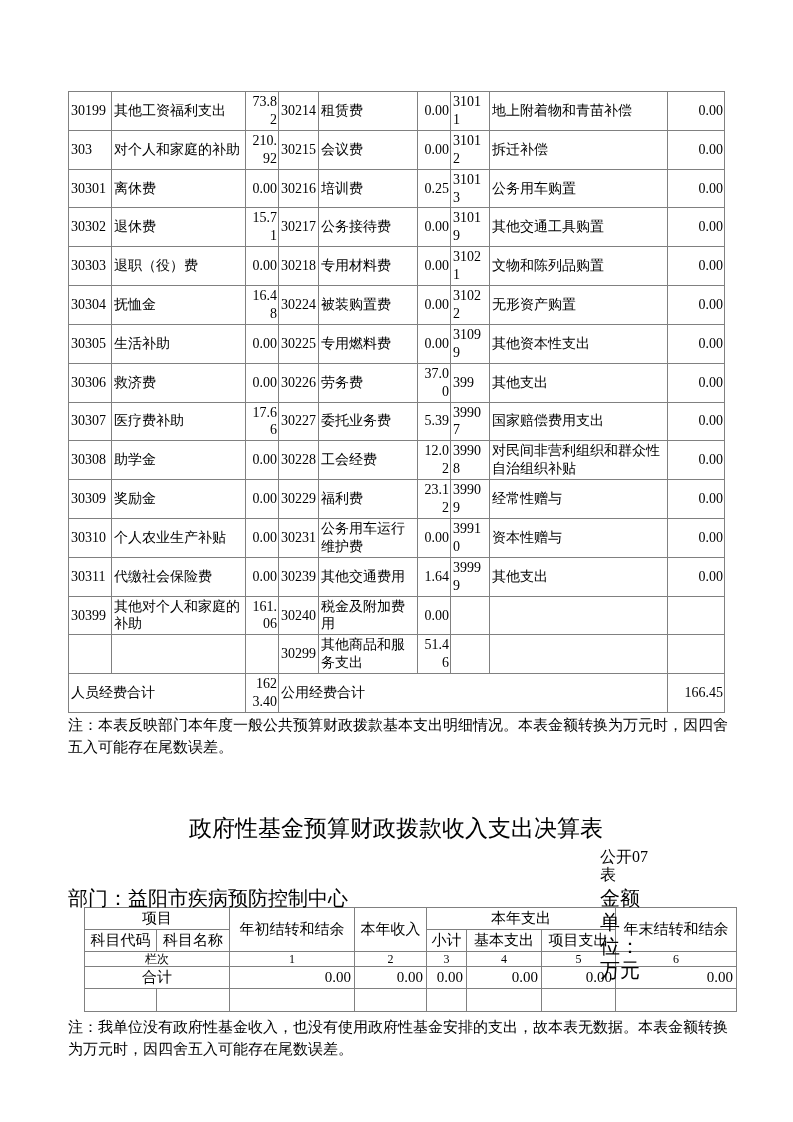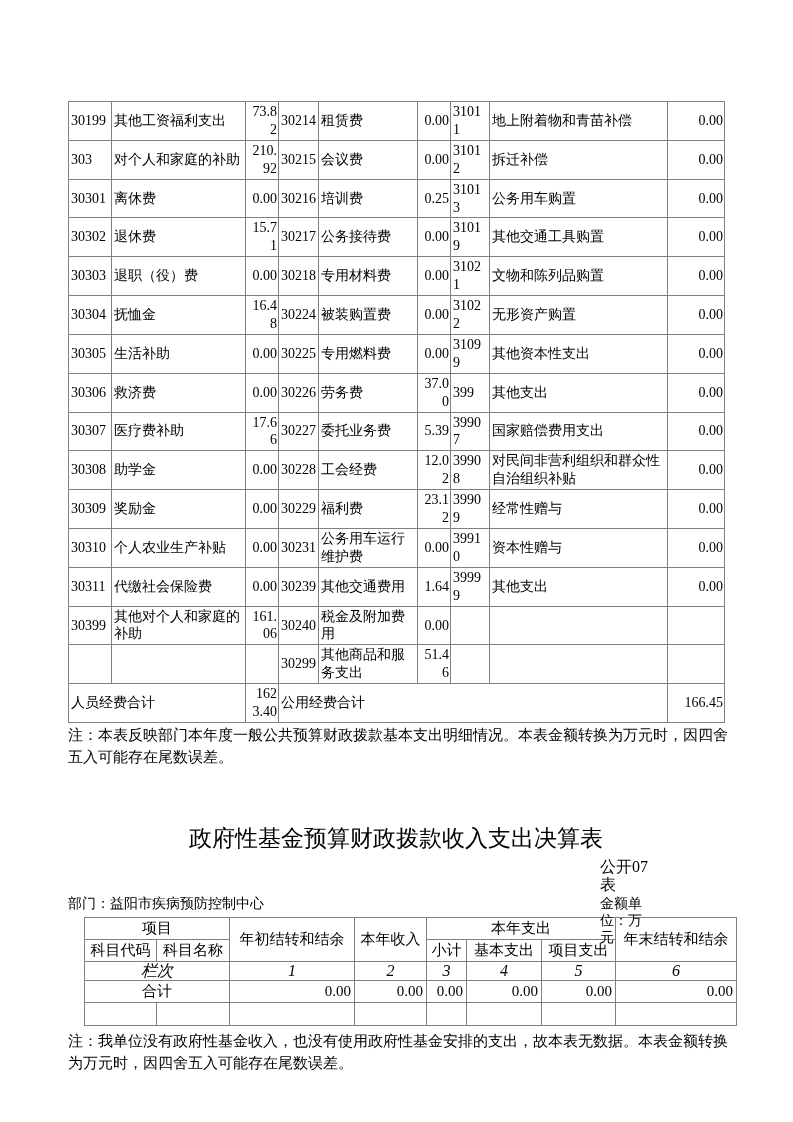--- a/index.html
+++ b/index.html
@@ -4,45 +4,45 @@
 <style>
   html,body{margin:0;padding:0;background:#ffffff;}
   .page{
     position:relative;
     width:793px;height:1122px;
     background:#ffffff;
     color:#000000;
     font-family:"Liberation Serif","DejaVu Serif",serif;
     overflow:hidden;
   }
-  .content{position:absolute;left:68px;top:101px;width:583px;}
+  .content{position:absolute;left:68px;top:91px;width:583px;}
 
   table{border-collapse:collapse;table-layout:fixed;}
   td{border:1px solid #808080;overflow:hidden;vertical-align:middle;}
 
   
   .t1{width:656px;}
   .t1 td{font-size:14px;line-height:1.28;padding:1px 2px;word-break:break-all;}
   .t1 td.code{text-align:left;}
   .t1 td.name{text-align:left;}
   .t1 td.num{text-align:right;padding:1px 1px;}
   .t1 td.center{}
 
   .note{font-size:15px;line-height:1.47;margin-top:1px;width:660px;}
 
   
   .s2-title{margin-top:56px;width:656px;text-align:center;font-size:23px;font-weight:normal;line-height:1.3;}
   .s2-tableno{margin-top:4px;padding-left:532px;font-size:16px;line-height:1.1;}
-  .s2-meta{position:relative;margin-top:3px;font-size:14px;line-height:1.2;height:19px;}
+  .s2-meta{position:relative;margin-top:3px;font-size:20px;line-height:1.2;height:19px;}
   .s2-unit{position:absolute;left:532px;top:0;}
 
   .t2{width:652px;margin-left:16px;margin-top:2px;}
   .t2 td{font-size:15px;line-height:1.25;padding:1px 2px;text-align:center;}
   .t2 td.num{text-align:right;padding-right:3px;}
-  .t2 tr.lanci td{font-size:16px;line-height:1.05;font-style:italic;}
+  .t2 tr.lanci td{font-size:12px;line-height:1.05;}
   .t2 tr.empty td{height:20px;}
 </style>
 </head>
 <body>
 
 <div class="page">
   <div class="content">
 
     <table class="t1">
       <colgroup>

